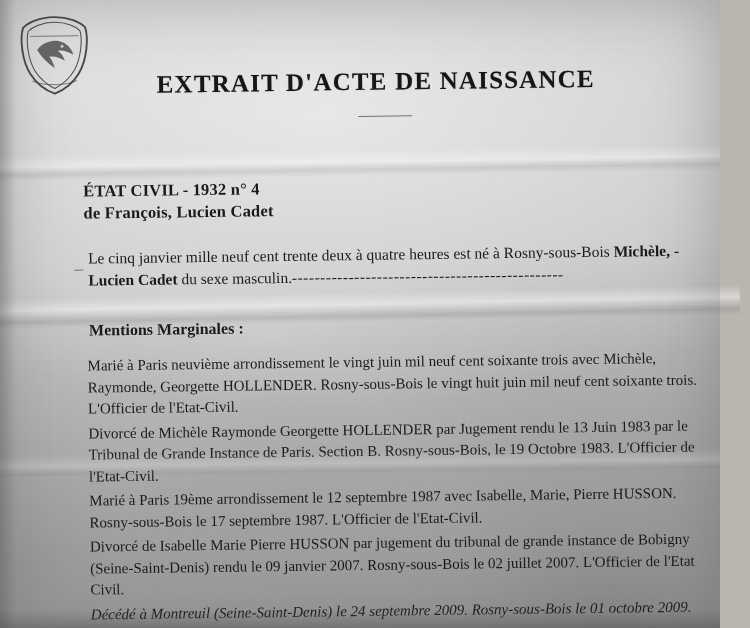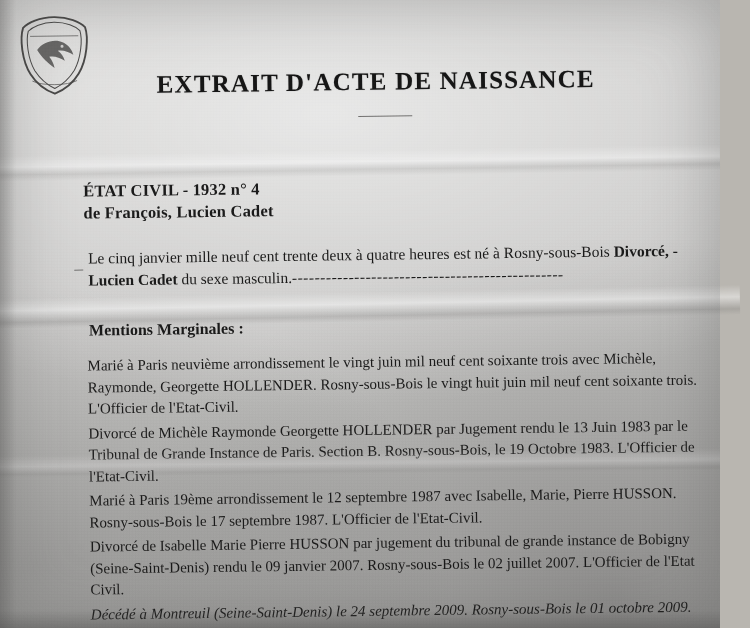--- a/index.html
+++ b/index.html
@@ -204,21 +204,21 @@
     </svg>
 
     <div id="doc-title">EXTRAIT D'ACTE DE NAISSANCE</div>
     <div id="title-rule"></div>
 
     <div class="blk" id="etat-civil-line">ÉTAT CIVIL - 1932 n° 4</div>
     <div class="blk" id="etat-civil-name">de François, Lucien Cadet</div>
 
     <div id="margin-tick"></div>
 
-    <div class="blk" id="birth-para"><span>Le cinq janvier mille neuf cent trente deux à quatre heures est né à Rosny-sous-Bois </span><b>Divorcé, -</b> <b>Lucien Cadet</b><span> du sexe masculin.</span><span class="dots">------------------------------------------------</span></div>
+    <div class="blk" id="birth-para"><span>Le cinq janvier mille neuf cent trente deux à quatre heures est né à Rosny-sous-Bois </span><b>Michèle, -</b> <b>Lucien Cadet</b><span> du sexe masculin.</span><span class="dots">------------------------------------------------</span></div>
 
     <div class="blk" id="mentions-title">Mentions Marginales :</div>
 
     <div class="blk" id="mentions">
       <p>Marié à Paris neuvième arrondissement le vingt juin mil neuf cent soixante trois avec Michèle, Raymonde, Georgette HOLLENDER. Rosny-sous-Bois le vingt huit juin mil neuf cent soixante trois. L'Officier de l'Etat-Civil.</p>
       <p>Divorcé de Michèle Raymonde Georgette HOLLENDER par Jugement rendu le 13 Juin 1983 par le Tribunal de Grande Instance de Paris. Section B. Rosny-sous-Bois, le 19 Octobre 1983. L'Officier de l'Etat-Civil.</p>
       <p>Marié à Paris 19ème arrondissement le 12 septembre 1987 avec Isabelle, Marie, Pierre HUSSON. Rosny-sous-Bois le 17 septembre 1987. L'Officier de l'Etat-Civil.</p>
       <p>Divorcé de Isabelle Marie Pierre HUSSON par jugement du tribunal de grande instance de Bobigny (Seine-Saint-Denis) rendu le 09 janvier 2007. Rosny-sous-Bois le 02 juillet 2007. L'Officier de l'Etat Civil.</p>
       <p class="last">Décédé à Montreuil (Seine-Saint-Denis) le 24 septembre 2009. Rosny-sous-Bois le 01 octobre 2009. L'Officier de l'Etat Civil.</p>
     </div>

